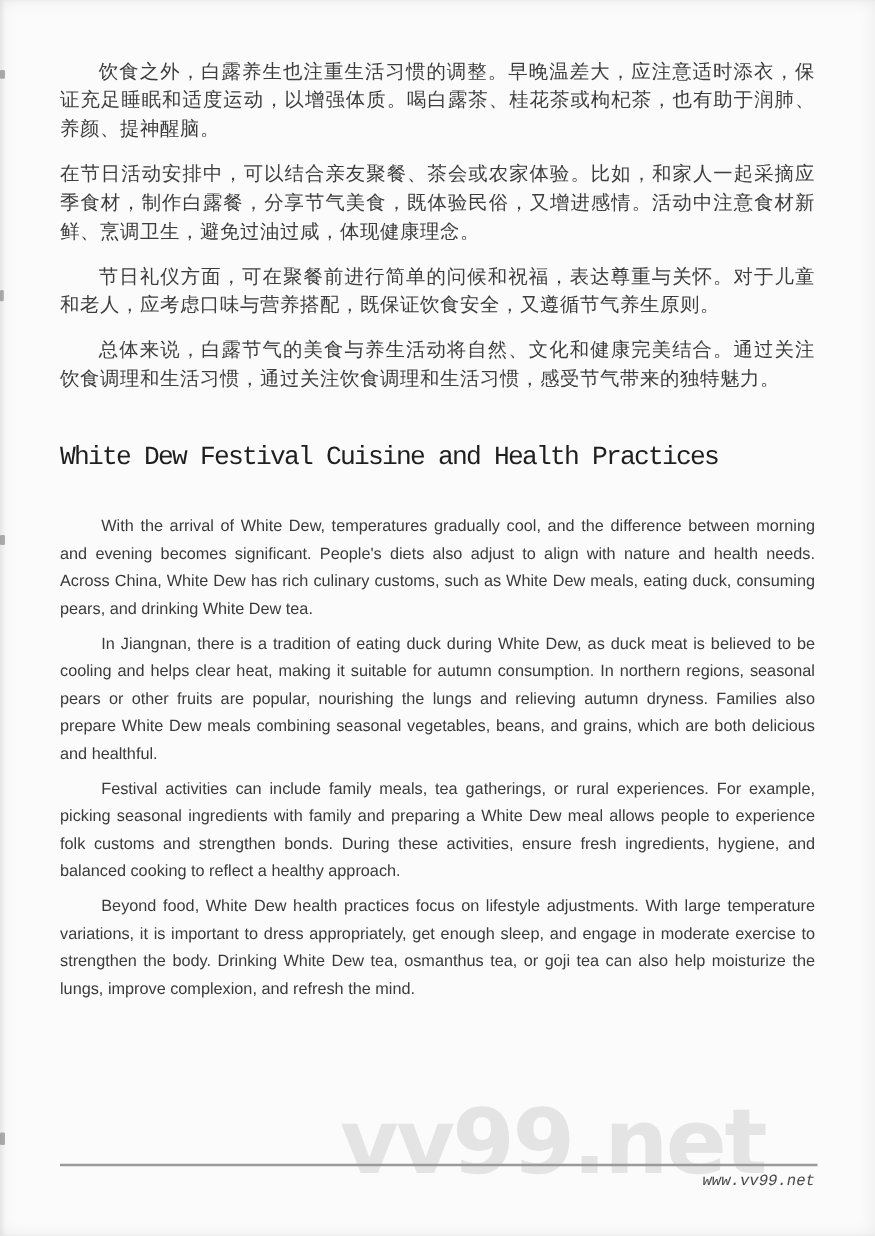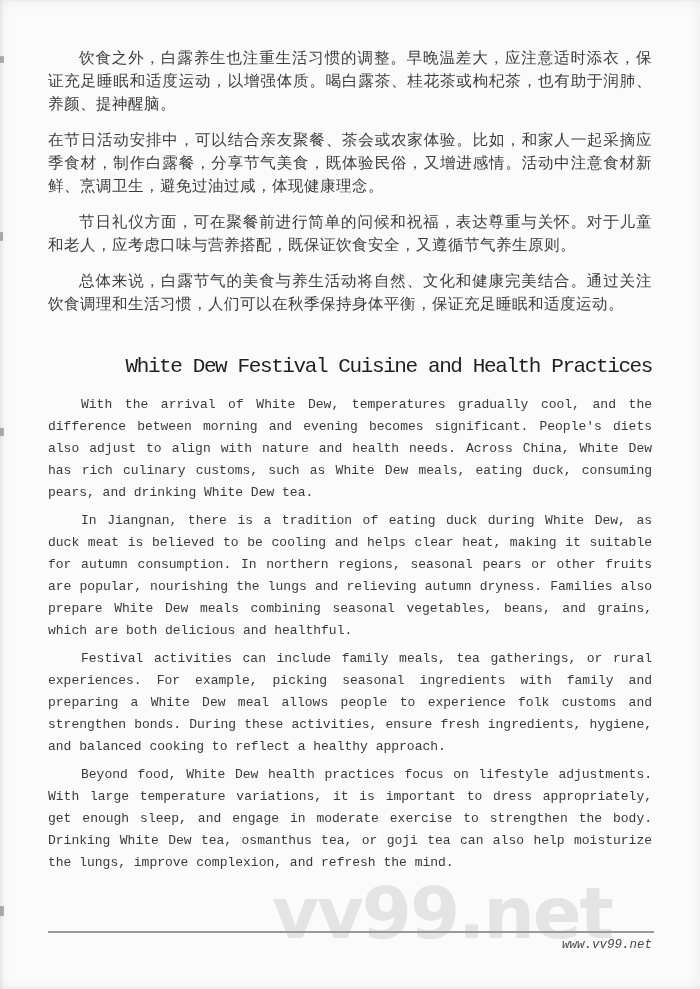--- a/index.html
+++ b/index.html
@@ -26,33 +26,33 @@
     font-family: "Liberation Serif", "DejaVu Serif", serif;
     font-size: 15.5px;
     line-height: 23px;
     color: #3d3d3d;
     text-align: justify;
     letter-spacing: 0.5px;
   }
   .cn-para.indent { text-indent: 2em; }
   
   .doc-title {
-    margin: 40px 0 16px 0;
-    text-align: right;
+    margin: 40px 0 32px 0;
+    text-align: left;
     font-family: "Liberation Mono", "DejaVu Sans Mono", monospace;
     font-size: 21px;
     font-weight: 500;
     letter-spacing: -1.4px;
     color: #1f1f1f;
     white-space: nowrap;
   }
   
   .en-para {
     margin: 0 0 6px 0;
-    font-family: Liberation Mono, monospace;
+    font-family: Liberation Sans, sans-serif;
     font-size: 13px;
     line-height: 22px;
     color: #3a3a3a;
     text-align: justify;
     text-indent: 33px;
   }
   
   .watermark {
     position: absolute;
     left: 272px;
@@ -109,21 +109,21 @@
   <div class="watermark">vv99.net</div>
 
   <div class="content">
 
     <p class="cn-para indent">饮食之外，白露养生也注重生活习惯的调整。早晚温差大，应注意适时添衣，保证充足睡眠和适度运动，以增强体质。喝白露茶、桂花茶或枸杞茶，也有助于润肺、养颜、提神醒脑。</p>
 
     <p class="cn-para">在节日活动安排中，可以结合亲友聚餐、茶会或农家体验。比如，和家人一起采摘应季食材，制作白露餐，分享节气美食，既体验民俗，又增进感情。活动中注意食材新鲜、烹调卫生，避免过油过咸，体现健康理念。</p>
 
     <p class="cn-para indent">节日礼仪方面，可在聚餐前进行简单的问候和祝福，表达尊重与关怀。对于儿童和老人，应考虑口味与营养搭配，既保证饮食安全，又遵循节气养生原则。</p>
 
-    <p class="cn-para indent">总体来说，白露节气的美食与养生活动将自然、文化和健康完美结合。通过关注饮食调理和生活习惯，人们可以在秋季保持身体平衡，保证充足睡眠和适度运动。</p>
+    <p class="cn-para indent">总体来说，白露节气的美食与养生活动将自然、文化和健康完美结合。通过关注饮食调理和生活习惯，通过关注饮食调理和生活习惯，感受节气带来的独特魅力。</p>
 
     <h1 class="doc-title">White Dew Festival Cuisine and Health Practices</h1>
 
     <p class="en-para">With the arrival of White Dew, temperatures gradually cool, and the difference between morning and evening becomes significant. People's diets also adjust to align with nature and health needs. Across China, White Dew has rich culinary customs, such as White Dew meals, eating duck, consuming pears, and drinking White Dew tea.</p>
 
     <p class="en-para">In Jiangnan, there is a tradition of eating duck during White Dew, as duck meat is believed to be cooling and helps clear heat, making it suitable for autumn consumption. In northern regions, seasonal pears or other fruits are popular, nourishing the lungs and relieving autumn dryness. Families also prepare White Dew meals combining seasonal vegetables, beans, and grains, which are both delicious and healthful.</p>
 
     <p class="en-para">Festival activities can include family meals, tea gatherings, or rural experiences. For example, picking seasonal ingredients with family and preparing a White Dew meal allows people to experience folk customs and strengthen bonds. During these activities, ensure fresh ingredients, hygiene, and balanced cooking to reflect a healthy approach.</p>
 
     <p class="en-para">Beyond food, White Dew health practices focus on lifestyle adjustments. With large temperature variations, it is important to dress appropriately, get enough sleep, and engage in moderate exercise to strengthen the body. Drinking White Dew tea, osmanthus tea, or goji tea can also help moisturize the lungs, improve complexion, and refresh the mind.</p>

